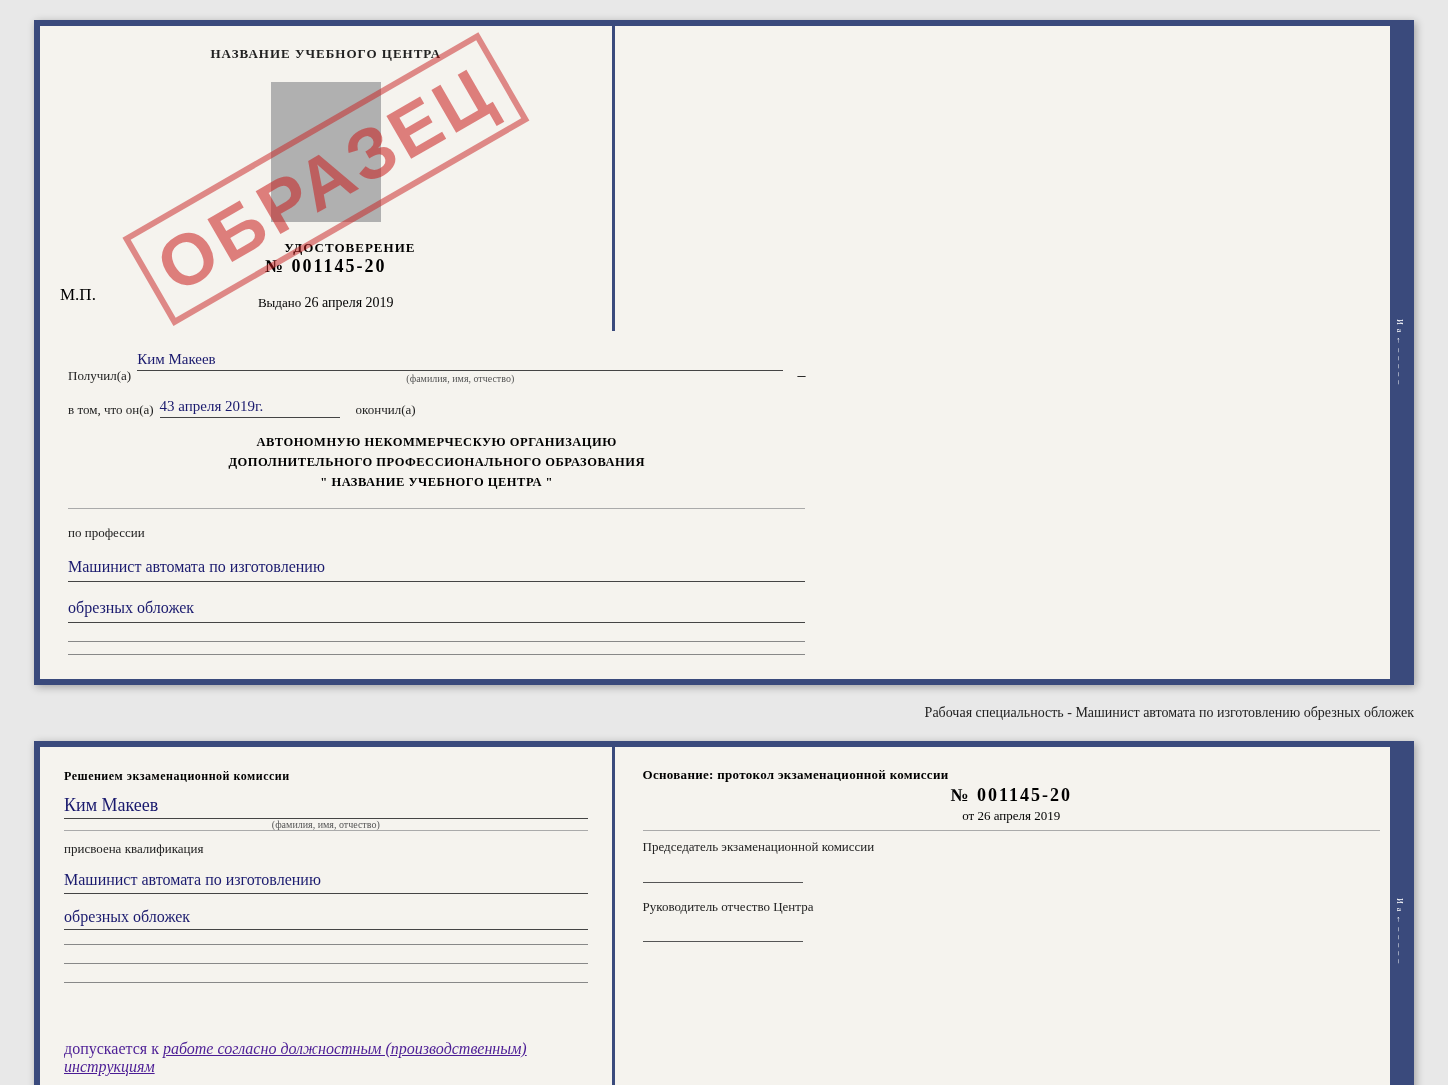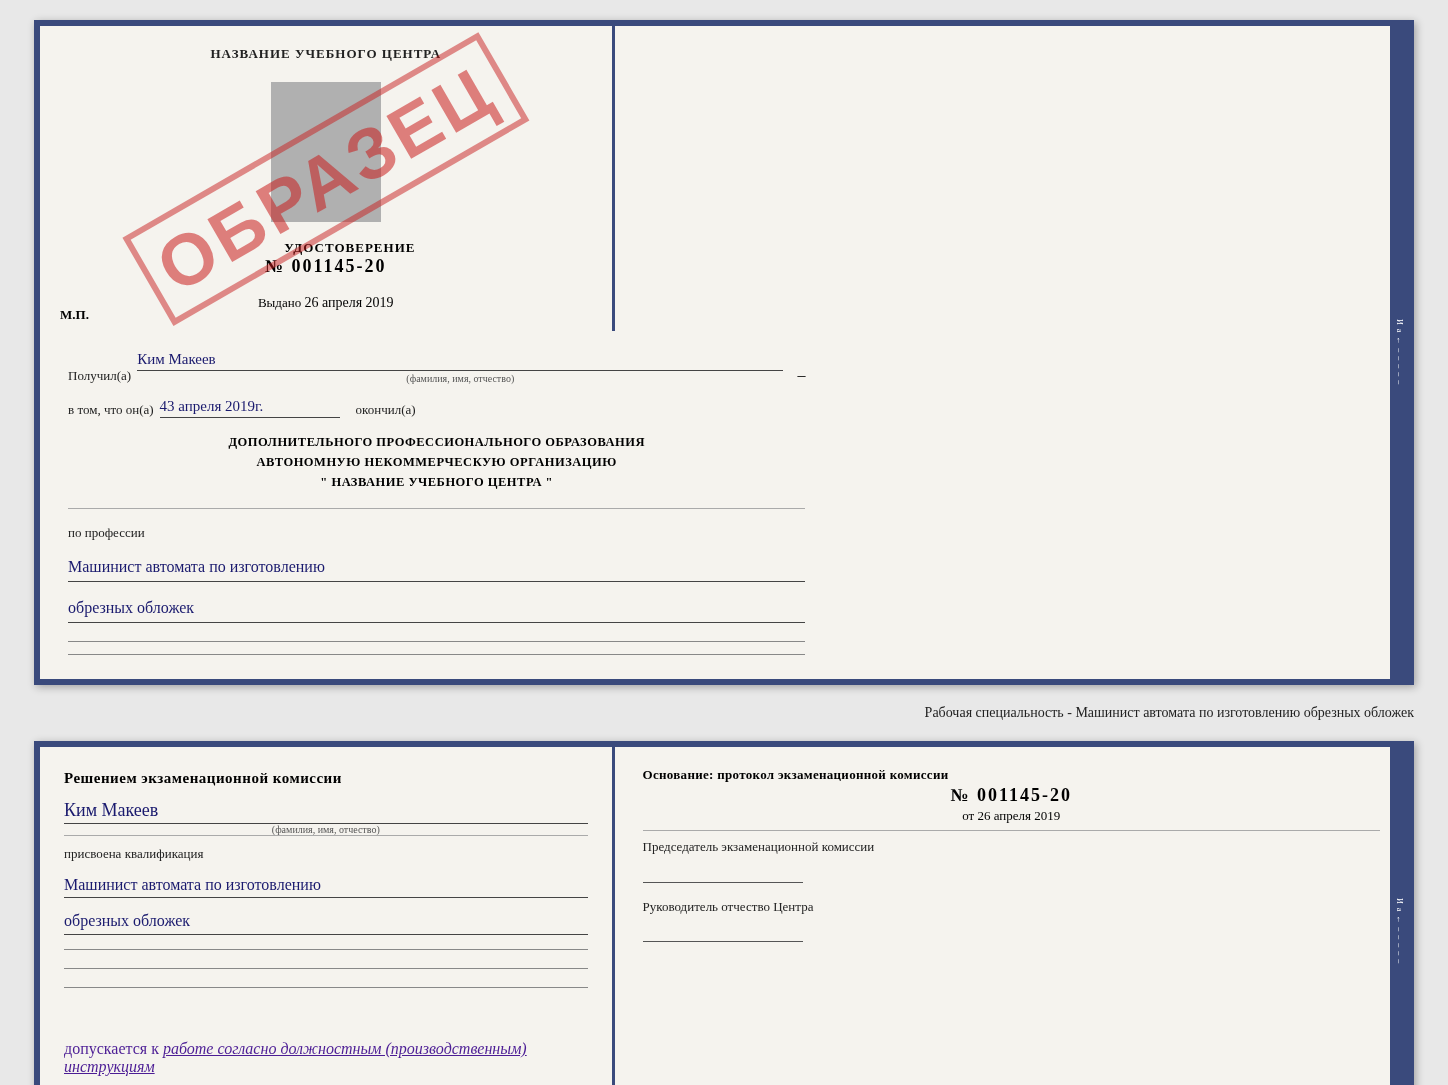--- a/index.html
+++ b/index.html
@@ -96,24 +96,24 @@
       text-align: center;
     }
 
     .issued-line span.handwritten {
       font-family: 'Segoe Script', 'Comic Sans MS', cursive;
       font-size: 14px;
     }
 
     .mp-line {
       position: absolute;
-      bottom: 8px;
+      bottom: 26px;
       left: 20px;
-      font-size: 13px;
-      font-weight: bold;
+      font-size: 17px;
+      font-weight: normal;
     }
 
     
     .watermark-obrazec {
       position: absolute;
       top: 50%;
       left: 50%;
       transform: translate(-50%, -50%) rotate(-30deg);
       font-size: 72px;
       font-weight: 900;
@@ -211,21 +211,21 @@
 
     .bottom-right {
       width: 58%;
       padding: 20px 28px;
       display: flex;
       flex-direction: column;
       gap: 2px;
     }
 
     .komissia-title {
-      font-size: 15px;
+      font-size: 12px;
       font-weight: bold;
       letter-spacing: 0.5px;
       line-height: 1.5;
     }
 
     .person-name-handwritten {
       font-family: 'Segoe Script', 'Comic Sans MS', cursive;
       font-size: 18px;
       color: #1a1a6e;
       border-bottom: 1.5px solid #444;
@@ -355,22 +355,22 @@
         <span style="margin-left:8px; font-size:16px;">–</span>
       </div>
 
       <div class="field-row">
         <span class="field-label">в том, что он(а)</span>
         <span class="field-value" style="min-width:180px;">43 апреля 2019г.</span>
         <span class="field-label" style="margin-left:10px;">окончил(а)</span>
       </div>
 
       <div class="org-block">
+        <div>АВТОНОМНУЮ НЕКОММЕРЧЕСКУЮ ОРГАНИЗАЦИЮ</div>
         <div>ДОПОЛНИТЕЛЬНОГО ПРОФЕССИОНАЛЬНОГО ОБРАЗОВАНИЯ</div>
-        <div>АВТОНОМНУЮ НЕКОММЕРЧЕСКУЮ ОРГАНИЗАЦИЮ</div>
         <div>"  НАЗВАНИЕ УЧЕБНОГО ЦЕНТРА  "</div>
       </div>
       <div style="border-bottom:1px solid #aaa; margin: 2px 0;"></div>
 
       <div class="profession-label">по профессии</div>
       <div class="profession-value">Машинист автомата по изготовлению</div>
       <div class="profession-value">обрезных обложек</div>
 
       <div style="display:flex;flex-direction:column;gap:4px;margin-top:auto;">
         <div class="blank-line"></div>

